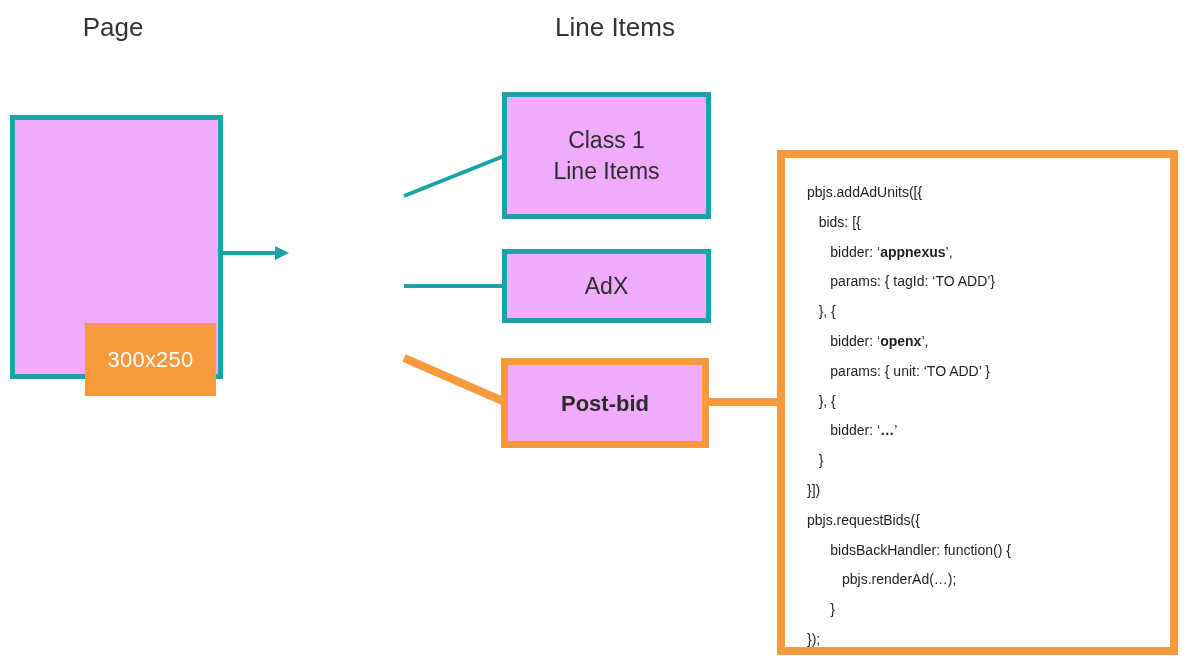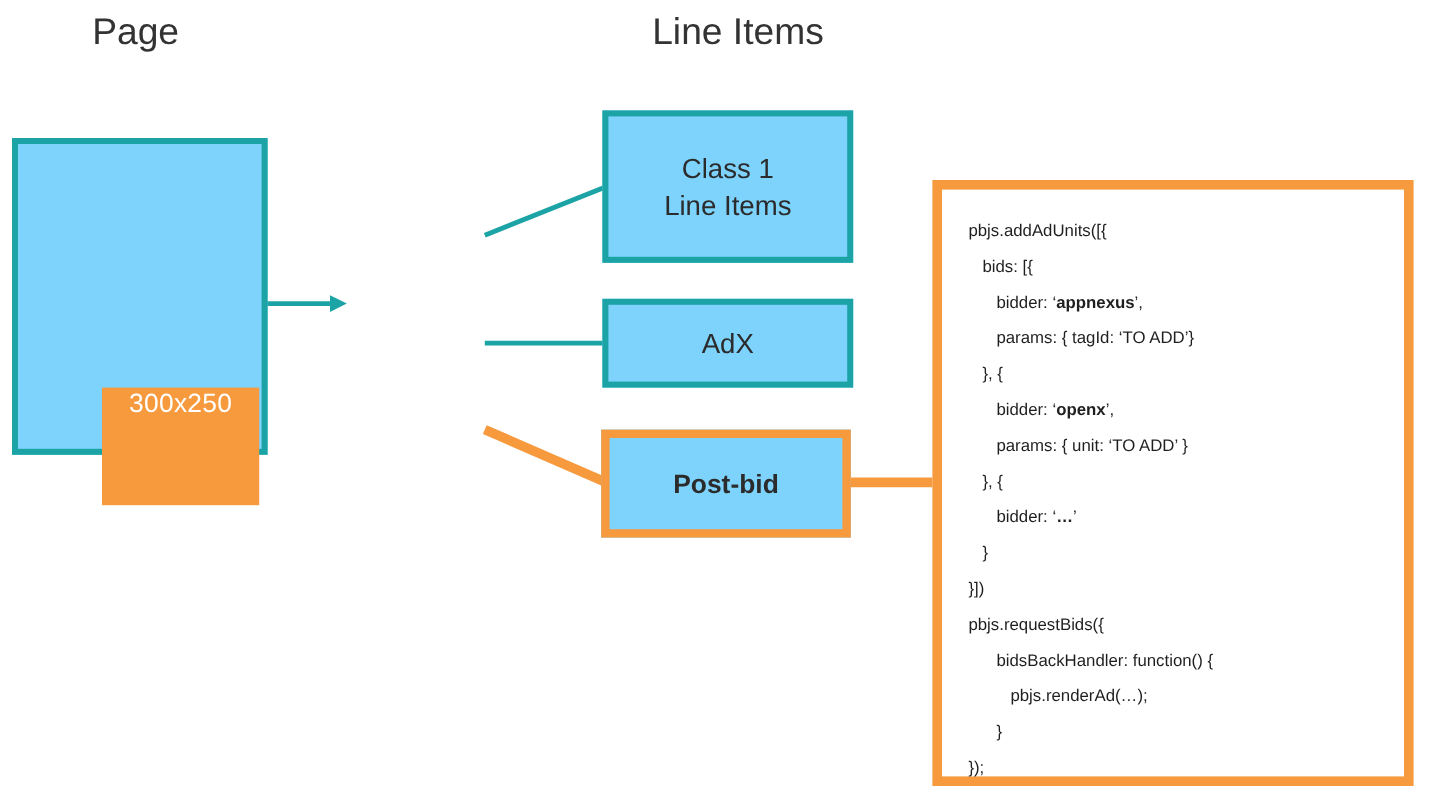--- a/index.html
+++ b/index.html
@@ -15,33 +15,33 @@
     position: relative;
     width: 1200px;
     height: 664px;
     background: #ffffff;
     overflow: hidden;
   }
 
   
   .col-header {
     position: absolute;
-    font-size: 31px;
+    font-size: 26px;
     line-height: 34px;
     color: #333333;
     text-align: center;
     white-space: nowrap;
     font-weight: 400;
   }
 
   
   .box {
     position: absolute;
     box-sizing: border-box;
-    background: #7dd3fc;
+    background: #f0abfc;
     display: flex;
     align-items: center;
     justify-content: center;
     text-align: center;
   }
   .box-teal { border: 5px solid #1BA3A5; }
   .box-orange { border: 7px solid #F79A3E; }
   .box-label {
     font-size: 23px;
     line-height: 31px;
@@ -49,23 +49,24 @@
   }
   .box-label.bold { font-weight: bold; font-size: 22px; }
 
   
   #page-box { left: 10px; top: 115px; width: 213px; height: 264px; }
 
   
   #ad-slot {
     position: absolute;
     left: 70px; top: 203px;
-    width: 131px; height: 98px;
+    width: 131px; height: 73px;
     background: #F79A3E;
     display: flex;
+    align-items: center;
     justify-content: center;
   }
   #ad-slot .slot-text {
     font-size: 22px;
     color: #ffffff;
     letter-spacing: .2px;
   }
 
   
   #dfp-box { left: 289px; top: 93px; width: 117px; height: 355px; }

